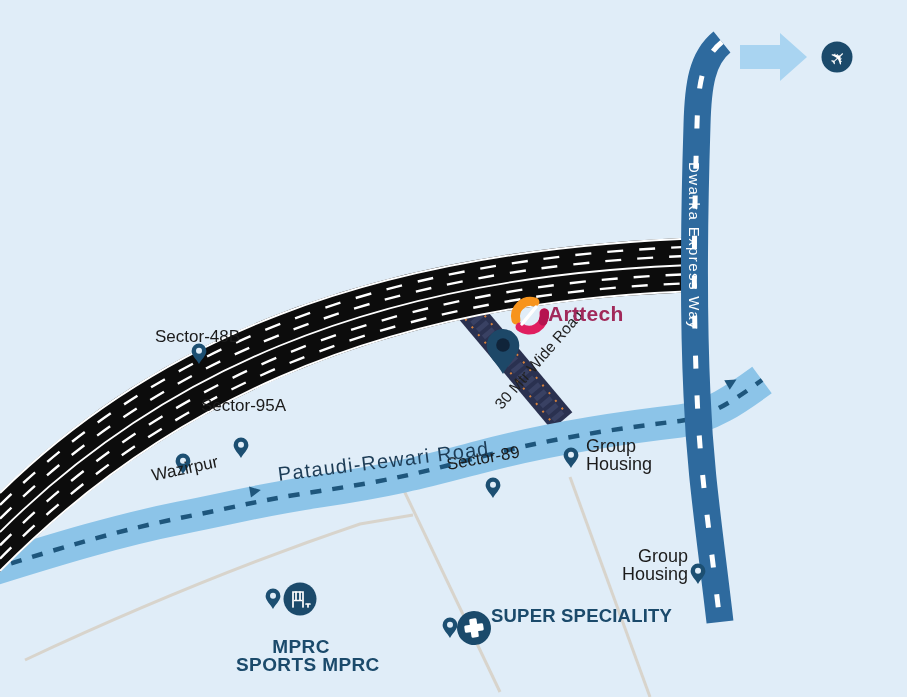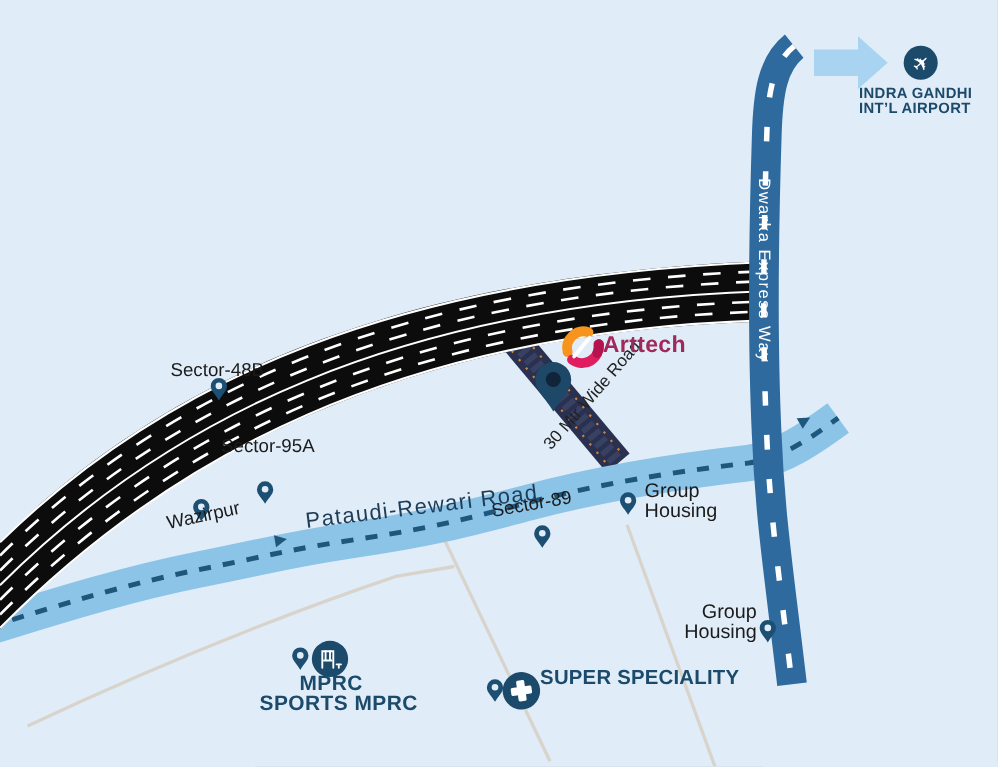--- a/index.html
+++ b/index.html
@@ -17,21 +17,21 @@
   .lbl-wazirpur{left:152px;top:466px;transform:rotate(-12deg);transform-origin:0 50%;}
   .lbl-sector89{left:447px;top:455px;transform:rotate(-10deg);transform-origin:0 50%;}
   .lbl-gh1{left:586px;top:437px;font-size:18px;line-height:18px;}
   .lbl-gh2{left:598px;top:547px;width:90px;font-size:18px;line-height:18px;text-align:right;}
   .lbl-pataudi{left:278px;top:463px;font-size:20px;font-weight:500;letter-spacing:1.2px;
     color:#1d3d57;transform:rotate(-7deg);transform-origin:0 50%;}
   .lbl-wideroad{left:498px;top:398px;font-size:15.5px;color:#222;
     transform:rotate(-49deg);transform-origin:0 50%;}
   .lbl-dwarka{left:703px;top:162px;font-size:15px;letter-spacing:1.4px;color:#ffffff;
     transform:rotate(90deg);transform-origin:0 0;}
-  .lbl-mprc{left:236px;top:613px;width:130px;text-align:center;font-size:19px;line-height:17.5px;letter-spacing:.4px;}
+  .lbl-mprc{left:236px;top:638px;width:130px;text-align:center;font-size:19px;line-height:17.5px;letter-spacing:.4px;}
   .lbl-hospital{left:491px;top:606px;font-size:18.5px;line-height:19px;letter-spacing:.2px;}
   .lbl-airport{left:781px;top:78px;font-size:13.5px;line-height:14px;letter-spacing:.3px;}
   .lbl-arttech{left:548px;top:302px;font-size:21px;font-weight:bold;color:#a1295a;letter-spacing:.3px;}
   .plane{position:absolute;left:822px;top:42px;width:31px;height:31px;display:flex;
     align-items:center;justify-content:center;color:#fff;font-size:19px;
     transform:rotate(-42deg);font-family:"DejaVu Sans",sans-serif;}
 </style>
 </head>
 <body>
 
@@ -152,21 +152,17 @@
   <div class="lbl lbl-wideroad">30 Mtr Wide Road</div>
   <div class="lbl lbl-dwarka">Dwarka Express Way</div>
 
   <div class="lbl navy-lbl lbl-mprc">
     <div>MPRC</div>
     <div>SPORTS MPRC</div>
   </div>
   <div class="lbl navy-lbl lbl-hospital">
     <div>SUPER SPECIALITY</div>
   </div>
-  <div class="lbl navy-lbl lbl-airport">
-    <div>INDRA GANDHI</div>
-    <div>INT’L AIRPORT</div>
-  </div>
 
   <div class="lbl lbl-arttech">Arttech</div>
   <div class="plane">✈</div>
 
 </div>
 
 </body></html>

